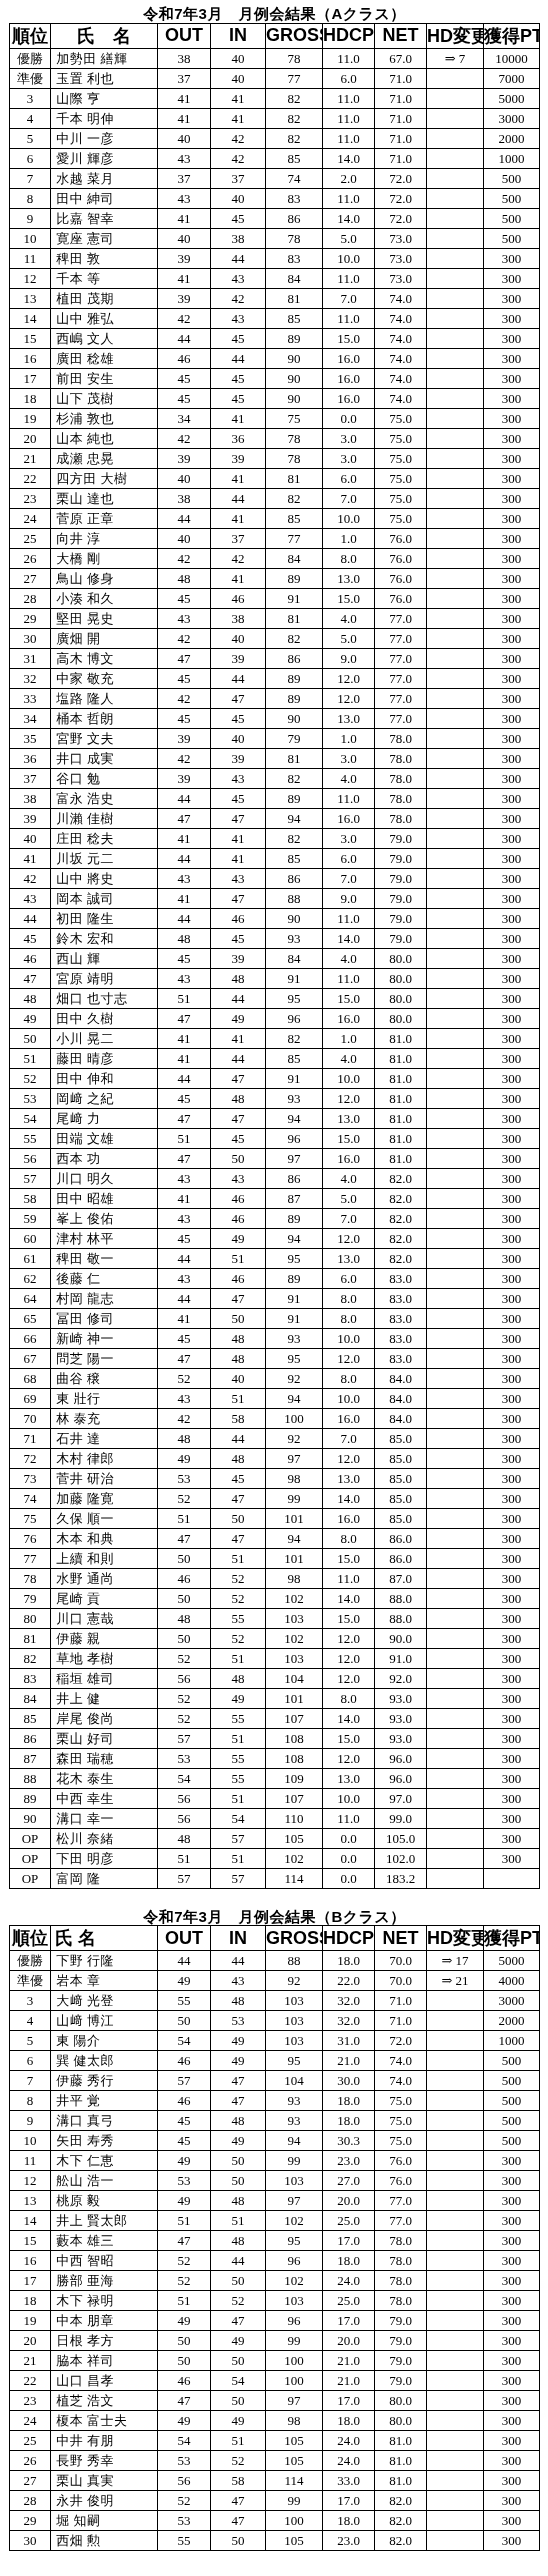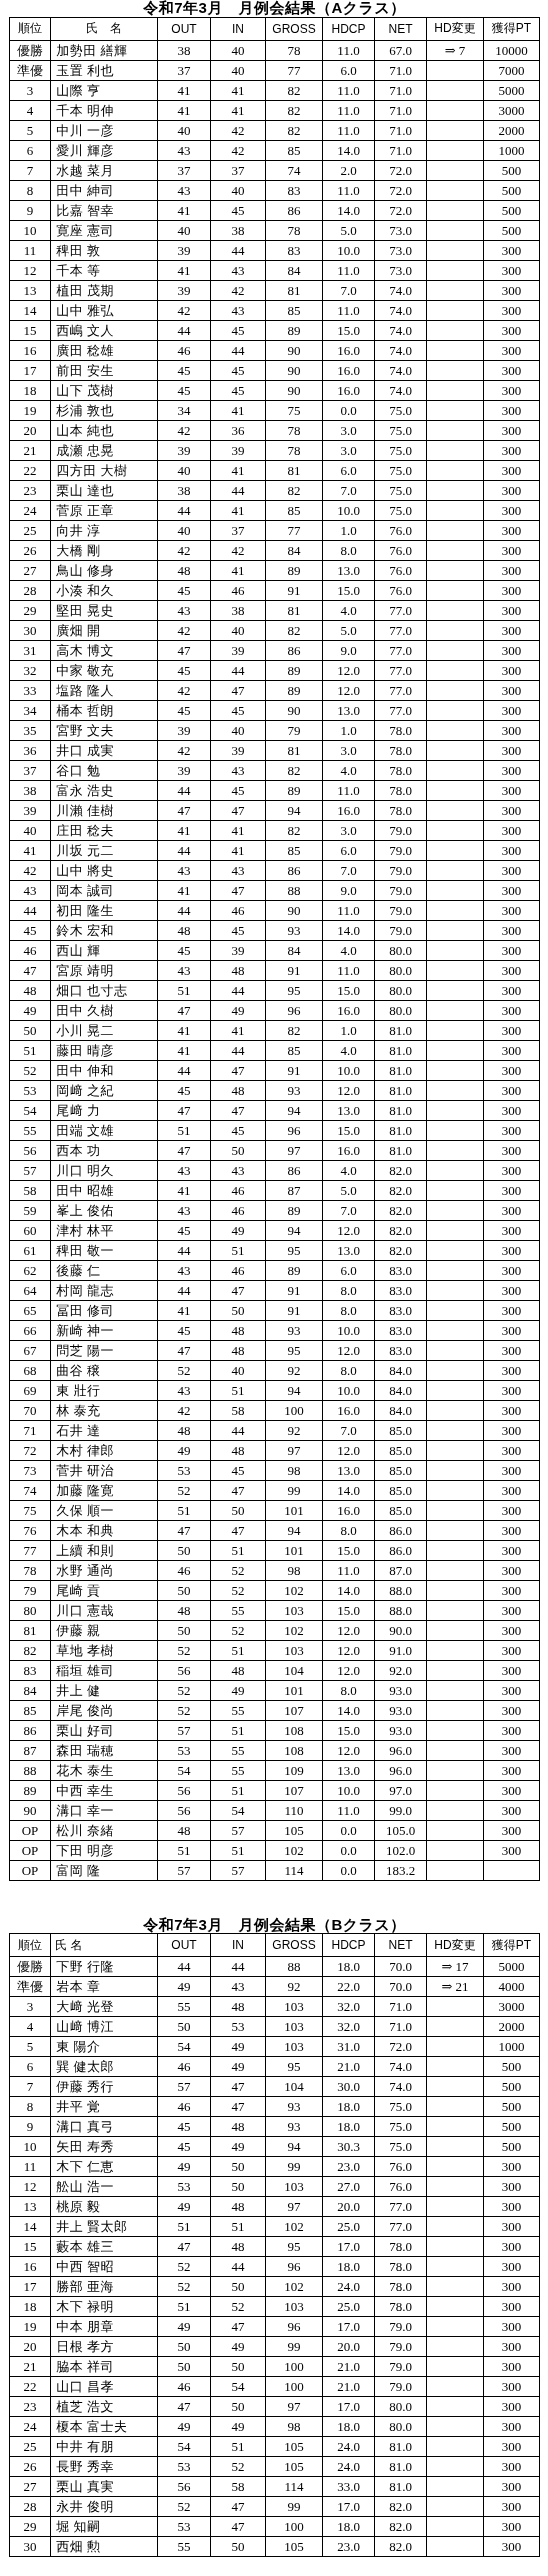--- a/index.html
+++ b/index.html
@@ -1,33 +1,33 @@
 <!DOCTYPE html>
 <html style="font-size:8.2px"><head>
 <meta charset="utf-8">
 <style>
   html,body{margin:0;padding:0;background:#ffffff;color:#000;}
   body{width:549px;font-family:"Liberation Serif","DejaVu Serif",serif;}
-  .sheet{width:549px;padding-top:0;}
+  .sheet{width:549px;padding-top:6px;}
   .tbl-title{
     width:530px;margin:0 auto;text-align:center;
     font-family:"Liberation Sans","DejaVu Sans",sans-serif;
     font-weight:700;font-size:15px;line-height:15.5px;letter-spacing:0.5px;
   }
-  .b-section .tbl-title{margin-top:36px;}
+  .b-section .tbl-title{margin-top:20px;}
   table{
     border-collapse:collapse;table-layout:fixed;
     width:531px;margin:1px auto 0 auto;
   }
   col.c0{width:41px}col.c1{width:107px}col.c2{width:53px}col.c3{width:55px}
   col.c4{width:57px}col.c5{width:52px}col.c6{width:52px}col.c7{width:57px}col.c8{width:56px}
   th,td{border:1px solid #000;padding:0;text-align:center;overflow:hidden;white-space:nowrap;}
   th{
     font-family:"Liberation Sans","DejaVu Sans",sans-serif;
-    font-weight:400;font-size:12px;height:22px;margin-left:44px;
+    font-weight:700;font-size:18px;height:22px;margin-left:44px;
   }
   td{font-size:13px;height:19px;line-height:19px;}
   td.name{text-align:left;padding-left:5.2px;letter-spacing:0.5px;}
   .b-table thead th.c1h{text-align:left;padding-left:4.1px;}
 </style>
 </head>
 <body>
 
 <div class="sheet">
 

